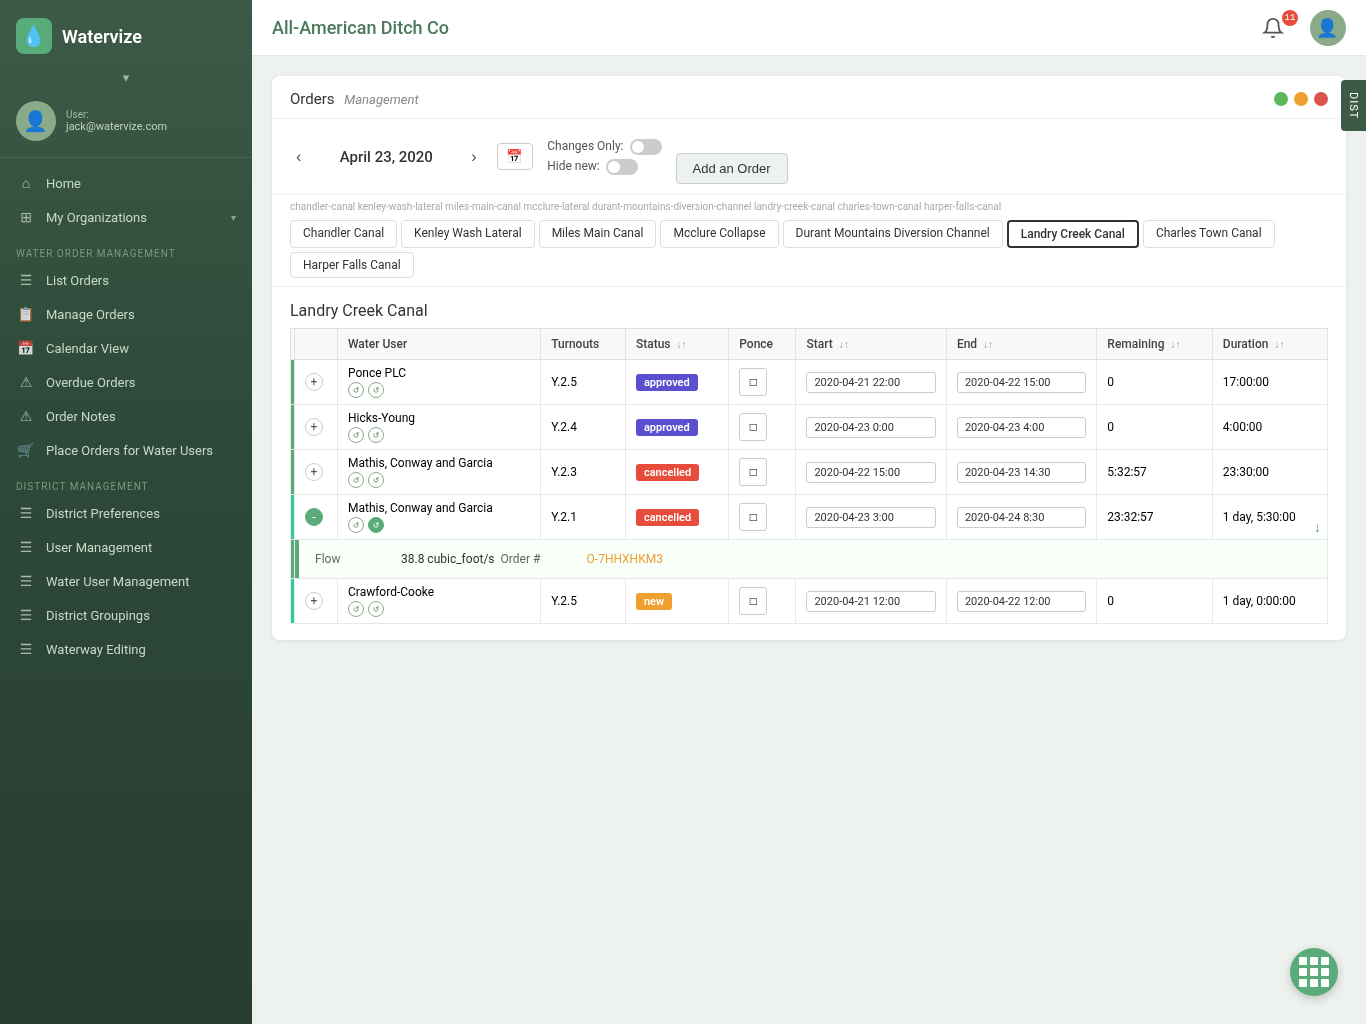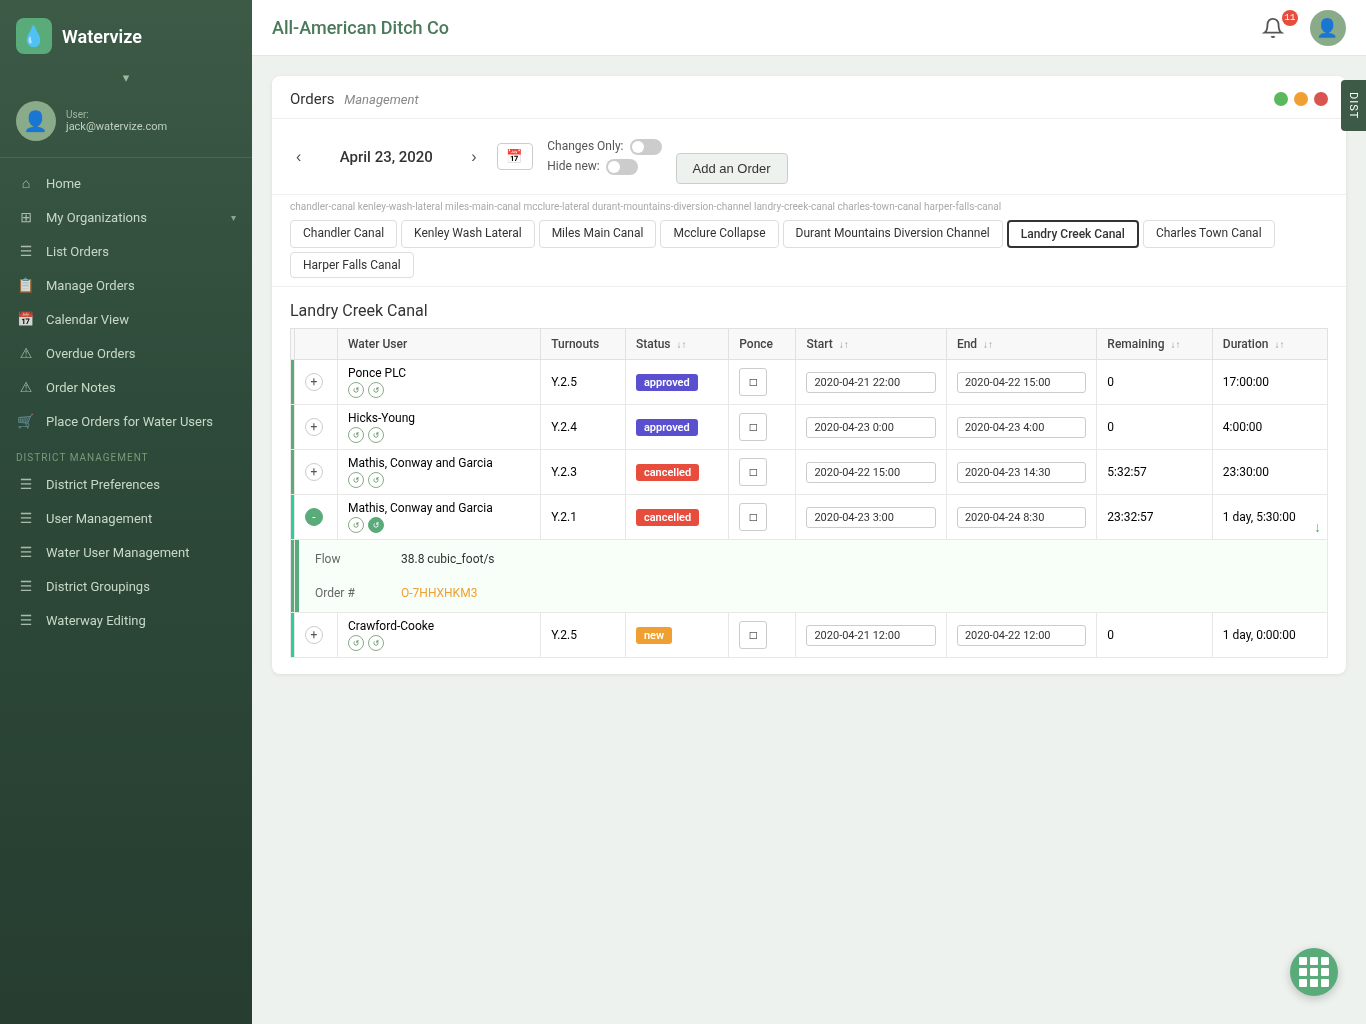--- a/index.html
+++ b/index.html
@@ -244,21 +244,21 @@
       padding: 3px 7px; font-size: 11px; color: #333;
       white-space: nowrap;
     }
 
     
     .expand-detail-row td {
       background: #f8fff8;
       padding: 0;
     }
     .expand-detail-inner {
-      display: flex; flex-direction: column; gap: 20px;
+      display: flex; flex-direction: row; gap: 6px;
       padding: 12px 16px;
       border-left: 4px solid #5aab7a;
     }
     .detail-item { display: flex; gap: 16px; font-size: 12px; }
     .detail-label { color: #666; min-width: 70px; }
     .detail-value { color: #333; }
     .detail-value.order-num { color: #f0a030; }
 
     .row-left-indicator {
       width: 4px; padding: 0 !important;
@@ -309,20 +309,21 @@
     <div class="sidebar-item">
       <span class="icon">⌂</span>
       <span>Home</span>
     </div>
     <div class="sidebar-item">
       <span class="icon">⊞</span>
       <span>My Organizations</span>
       <span style="margin-left:auto;font-size:10px;opacity:0.6">▾</span>
     </div>
 
+    <div class="sidebar-section-label">WATER ORDER MANAGEMENT</div>
     <div class="sidebar-item">
       <span class="icon">☰</span>
       <span>List Orders</span>
     </div>
     <div class="sidebar-item">
       <span class="icon">📋</span>
       <span>Manage Orders</span>
     </div>
     <div class="sidebar-item">
       <span class="icon">📅</span>

